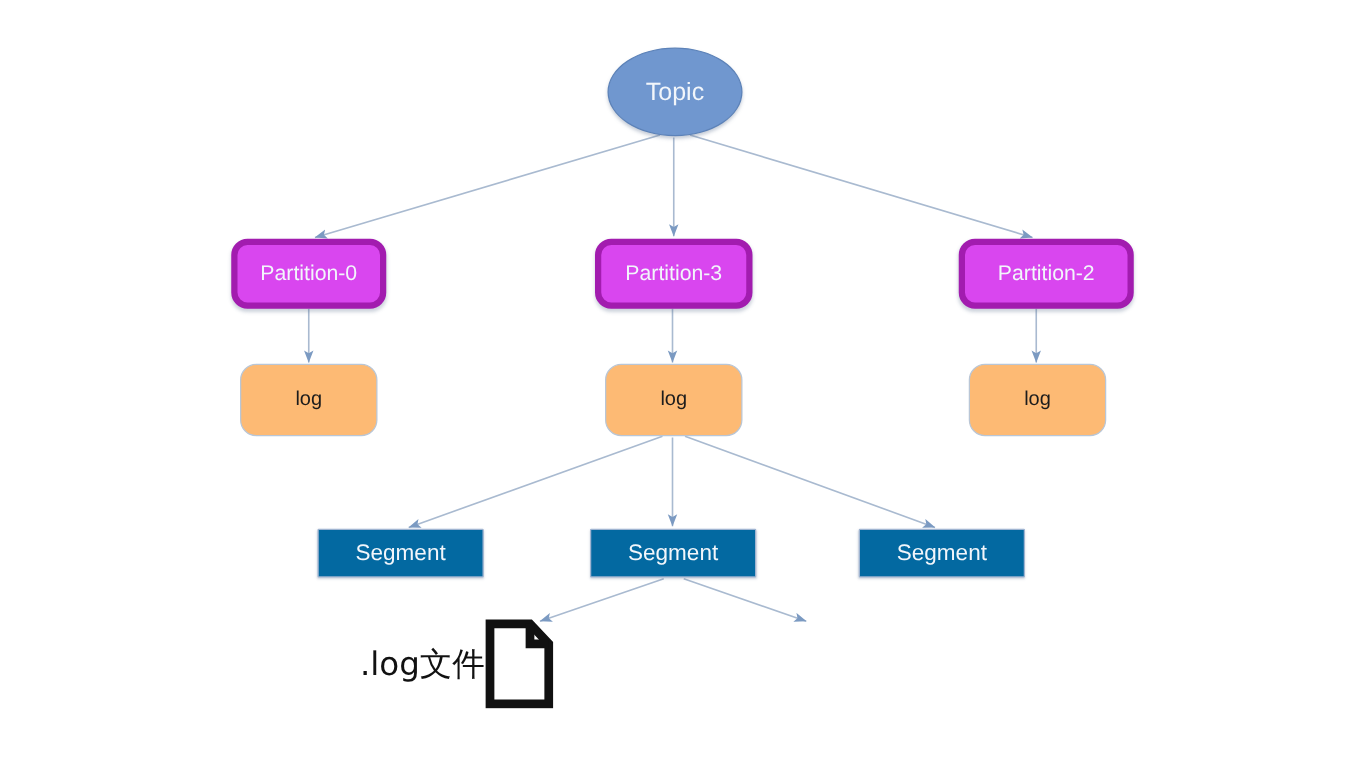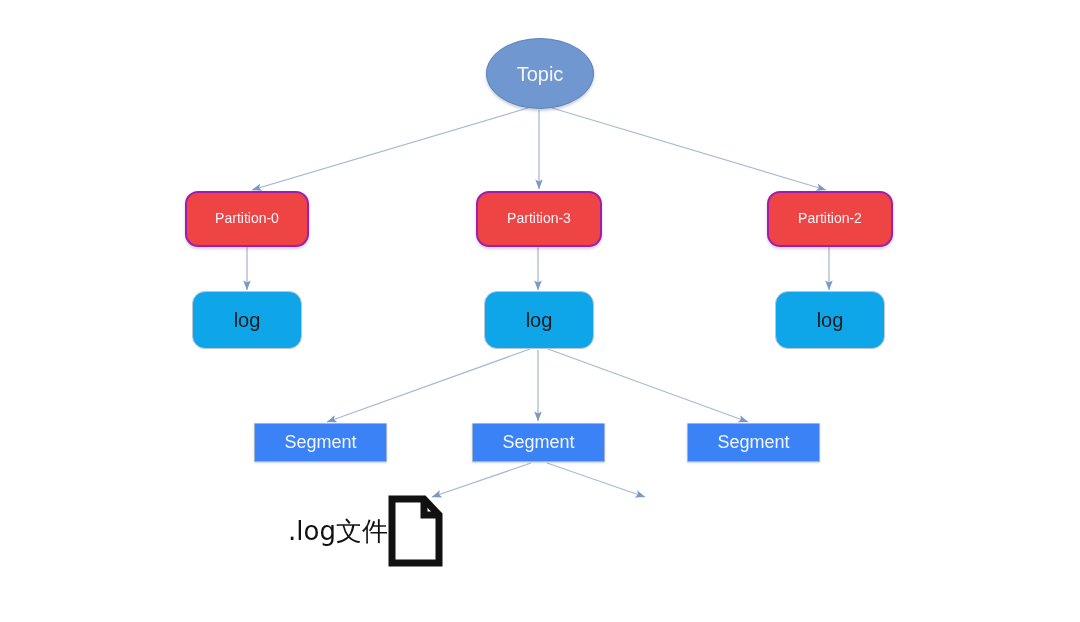--- a/index.html
+++ b/index.html
@@ -39,38 +39,38 @@
     border-radius: 50%;
     background: #7097cf;
     border: 1px solid #5c82b8;
     color: #f2f6fb;
     font-size: 20px;
     box-shadow: 0 2px 3px rgba(90,110,140,0.35);
   }
   
   .partition-node {
     border-radius: 13px;
-    background: #ef4444;
-    border: 2px solid #a21caf;
+    background: #d946ef;
+    border: 5px solid #a21caf;
     color: #f2f6fb;
-    font-size: 14px;
+    font-size: 17px;
     box-shadow: 0 2px 3px rgba(90,110,140,0.3);
   }
   
   .log-node {
     border-radius: 13px;
-    background: #0ea5e9;
+    background: #fdba74;
     border: 1.4px solid #b9c6d6;
     color: #1c1c1c;
-    font-size: 20px;
+    font-size: 16px;
   }
   
   .segment-node {
     border-radius: 1px;
-    background: #3b82f6;
+    background: #0369a1;
     border: 1px solid #9fb4d1;
     color: #f2f6fb;
     font-size: 18px;
     box-shadow: 0 1px 2px rgba(90,110,140,0.3);
   }
   .file-group {
     position: absolute;
     display: flex;
     align-items: center;
   }
@@ -118,21 +118,21 @@
   <div class="node ellipse-node" style="left:486px; top:38px; width:108px; height:71px;">
     <span>Topic</span>
   </div>
 
   <div class="node partition-node" style="left:185px; top:191px; width:124px; height:56px;">
     <span>Partition-0</span>
   </div>
   <div class="node partition-node" style="left:476px; top:191px; width:126px; height:56px;">
     <span>Partition-3</span>
   </div>
-  <div class="node partition-node" style="left:767px; top:191px; width:126px; height:56px;">
+  <div class="node partition-node" style="left:767px; top:191px; width:140px; height:56px;">
     <span>Partition-2</span>
   </div>
 
   <div class="node log-node" style="left:192px; top:291px; width:110px; height:58px;">
     <span>log</span>
   </div>
   <div class="node log-node" style="left:484px; top:291px; width:110px; height:58px;">
     <span>log</span>
   </div>
   <div class="node log-node" style="left:775px; top:291px; width:110px; height:58px;">

